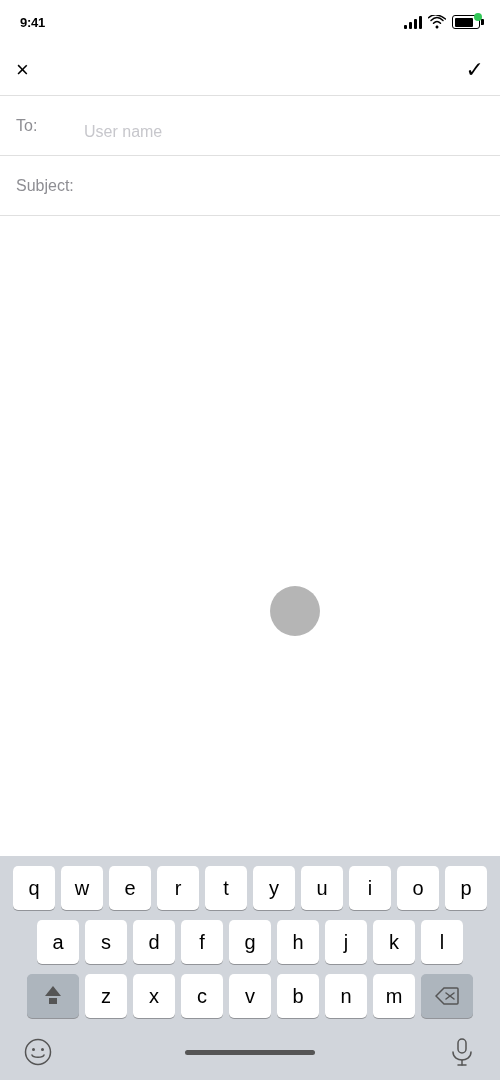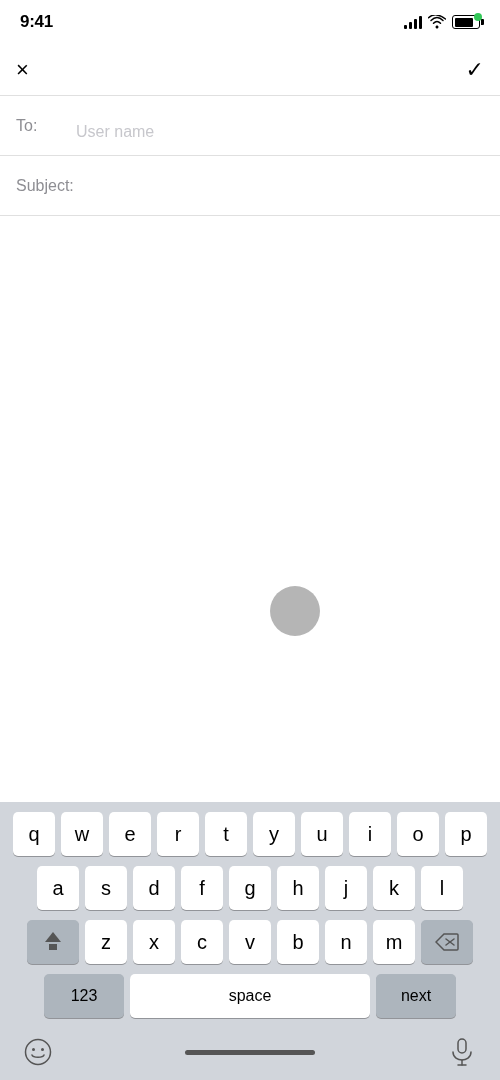--- a/index.html
+++ b/index.html
@@ -18,21 +18,21 @@
     .status-bar {
       height: 44px;
       background: #fff;
       display: flex;
       align-items: center;
       justify-content: space-between;
       padding: 0 20px;
     }
 
     .status-time {
-      font-size: 17px;
+      font-size: 13px;
       font-weight: 600;
       color: #000;
       letter-spacing: -0.3px;
     }
 
     .status-icons {
       display: flex;
       align-items: center;
       gap: 6px;
       position: relative;
@@ -140,21 +140,21 @@
     .field-row {
       display: flex;
       align-items: center;
       padding: 14px 16px;
       border-bottom: 0.5px solid #e0e0e0;
     }
 
     .field-label {
       font-size: 16px;
       color: #8e8e93;
-      margin-right: 0;
+      margin-right: 8px;
       min-width: 60px;
     }
 
     .field-input {
       flex: 1;
       border: none;
       outline: none;
       font-size: 16px;
       color: #000;
       background: transparent;
@@ -413,25 +413,20 @@
     <div class="key key-letter">m</div>
     <div class="key key-delete" style="font-size:18px;">
       <svg width="24" height="18" viewBox="0 0 24 18" fill="none">
         <path d="M9 1H22C22.6 1 23 1.4 23 2V16C23 16.6 22.6 17 22 17H9L1 9L9 1Z" stroke="#555" stroke-width="1.5" fill="none"></path>
         <line x1="11" y1="6" x2="19" y2="12" stroke="#555" stroke-width="1.5" stroke-linecap="round"></line>
         <line x1="19" y1="6" x2="11" y2="12" stroke="#555" stroke-width="1.5" stroke-linecap="round"></line>
       </svg>
     </div>
   </div>
 
-  <div class="keyboard-row">
-    <div class="key key-123">123</div>
-    <div class="key key-space">space</div>
-    <div class="key key-next">next</div>
-  </div>
 
   <div class="keyboard-bottom-row">
     <div class="key-emoji">
       <svg width="28" height="28" viewBox="0 0 28 28">
         <circle cx="14" cy="14" r="12.5" stroke="#555" stroke-width="1.5" fill="none"></circle>
         <circle cx="9.5" cy="11.5" r="1.5" fill="#555"></circle>
         <circle cx="18.5" cy="11.5" r="1.5" fill="#555"></circle>
         <path d="M8 17C9 20 19 20 20 17" stroke="#555" stroke-width="1.5" fill="none" stroke-linecap="round"></path>
       </svg>
     </div>

